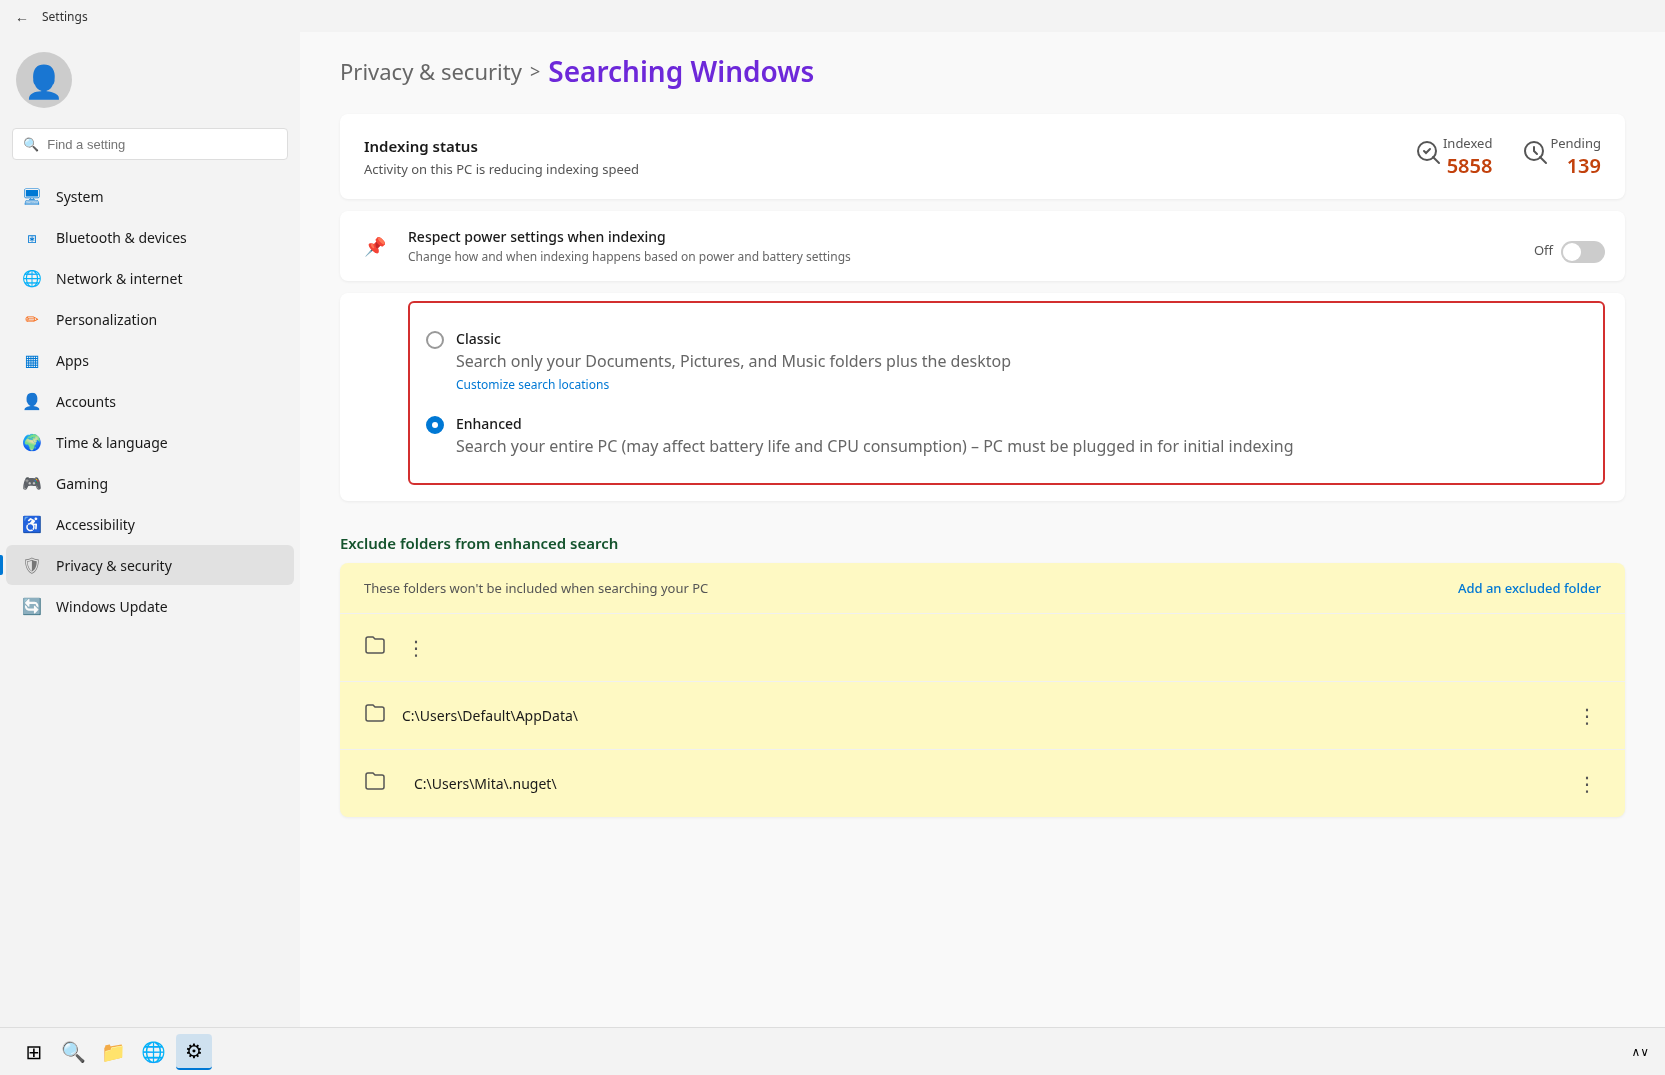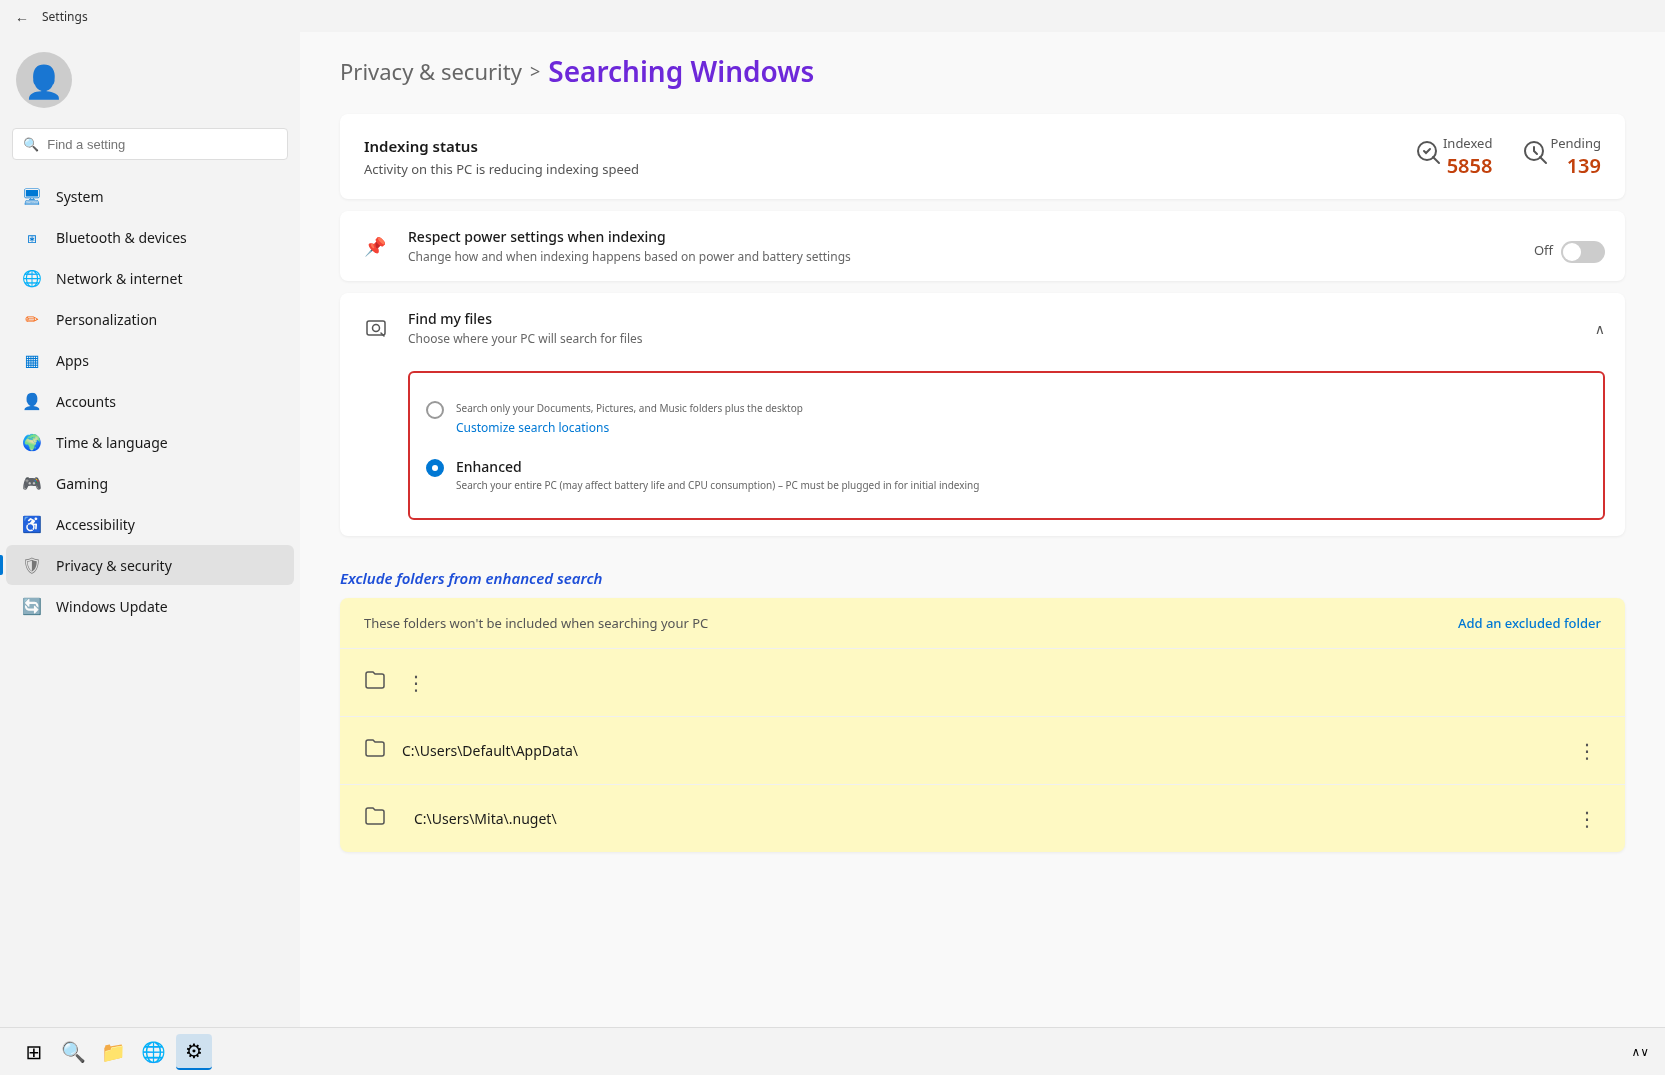--- a/index.html
+++ b/index.html
@@ -263,30 +263,29 @@
       background: #0078d4;
     }
     .radio-btn.selected::after {
       content: '';
       width: 6px; height: 6px;
       border-radius: 50%;
       background: white;
     }
 
     .radio-text .radio-title { font-size: 14px; font-weight: 500; color: #1a1a1a; }
-    .radio-text .radio-desc { font-size: 10px; color: #666; margin-top: 2px; }
+    .radio-text .radio-desc { font-size: 16px; color: #666; margin-top: 2px; }
     .radio-text .radio-link { font-size: 12px; color: #0078d4; cursor: pointer; margin-top: 4px; display: inline-block; }
 
     
     .section-header {
       padding: 20px 0 10px 0;
       font-size: 15px;
       font-weight: 600;
-      color: #1d4ed8;
-      font-style: italic;
+      color: #14532d;
     }
 
     .exclude-card {
       background: #fef9c3;
       border-radius: 8px;
       box-shadow: 0 1px 3px rgba(0,0,0,0.06);
       overflow: hidden;
     }
 
     .exclude-header-row {
@@ -465,40 +464,27 @@
           <div class="row-desc">Change how and when indexing happens based on power and battery settings</div>
         </div>
         <div class="toggle-row">
           <span class="toggle-label">Off</span>
           <div class="toggle off"></div>
         </div>
       </div>
     </div>
 
     <div class="settings-card">
-      <div class="expandable-header">
-        <div class="row-icon">
-          <svg width="22" height="22" viewBox="0 0 22 22" fill="none">
-            <rect x="2" y="4" width="18" height="14" rx="2" stroke="#555" stroke-width="1.5" fill="none"></rect>
-            <circle cx="11" cy="11" r="3.5" stroke="#555" stroke-width="1.5" fill="none"></circle>
-            <path d="M16 16 L19 19" stroke="#555" stroke-width="1.5" stroke-linecap="round"></path>
-          </svg>
-        </div>
-        <div class="row-text">
-          <div class="row-title">Find my files</div>
-          <div class="row-desc">Choose where your PC will search for files</div>
-        </div>
-        <span class="expand-icon">∧</span>
-      </div>
 
       <div class="radio-options-box">
 
         <div class="radio-option">
           <div class="radio-btn"></div>
           <div class="radio-text">
+            <div class="radio-title">Classic</div>
             <div class="radio-desc">Search only your Documents, Pictures, and Music folders plus the desktop</div>
             <a class="radio-link">Customize search locations</a>
           </div>
         </div>
 
         <div class="radio-option">
           <div class="radio-btn selected"></div>
           <div class="radio-text">
             <div class="radio-title">Enhanced</div>
             <div class="radio-desc">Search your entire PC (may affect battery life and CPU consumption) – PC must be plugged in for initial indexing</div>

